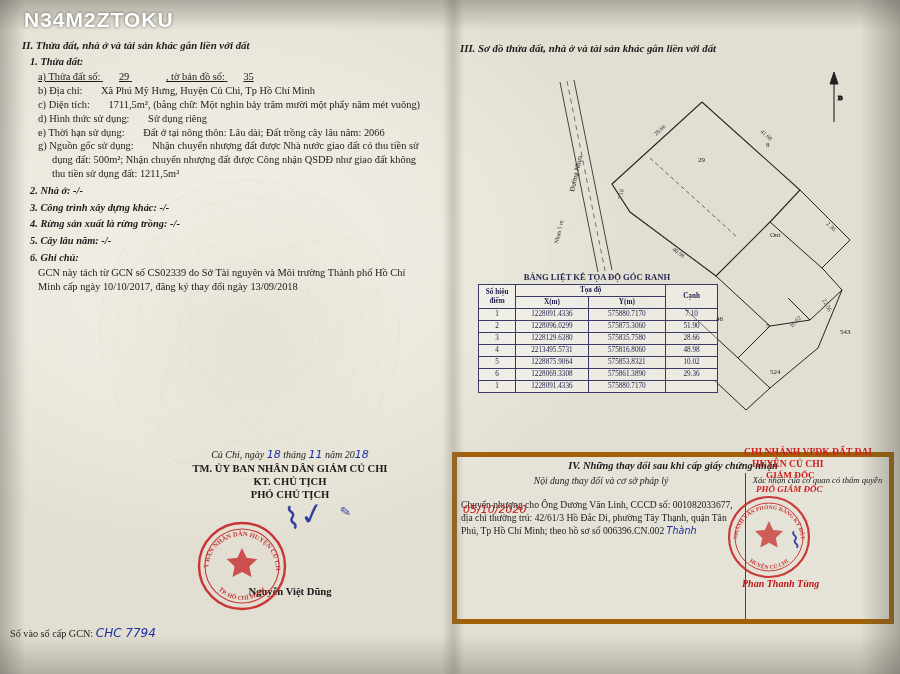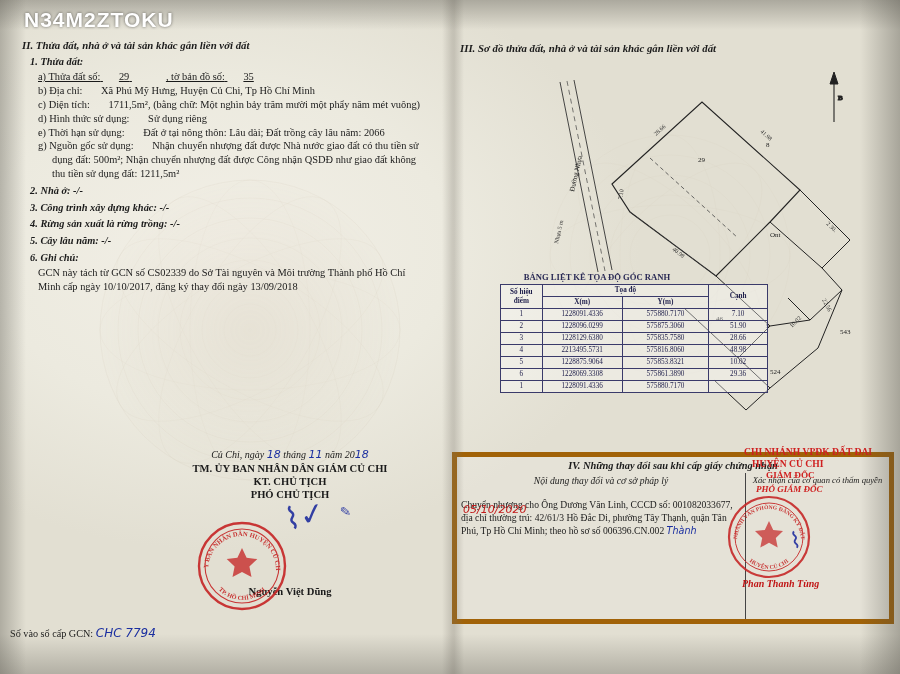--- a/index.html
+++ b/index.html
@@ -138,25 +138,24 @@
   }
   #coord-title {
     text-align: center;
     font-size: 8.6px;
     font-weight: bold;
     color: #2a2a55;
     margin-bottom: 2px;
   }
   table.coord {
     border-collapse: collapse;
-    width: 268px;
+    width: 240px;
     font-size: 7.2px;
     color: #1d1d4a;
     background: rgba(255,255,255,0.35);
-    margin-left: 22px;
   }
   table.coord th, table.coord td {
     border: 1px solid #3a3a6a;
     padding: 1px 2px;
     text-align: center;
     line-height: 1.25;
   }
   table.coord th { font-weight: bold; font-size: 7.2px; }
   .col-id { width: 34px; }
   .col-x  { width: 70px; }

